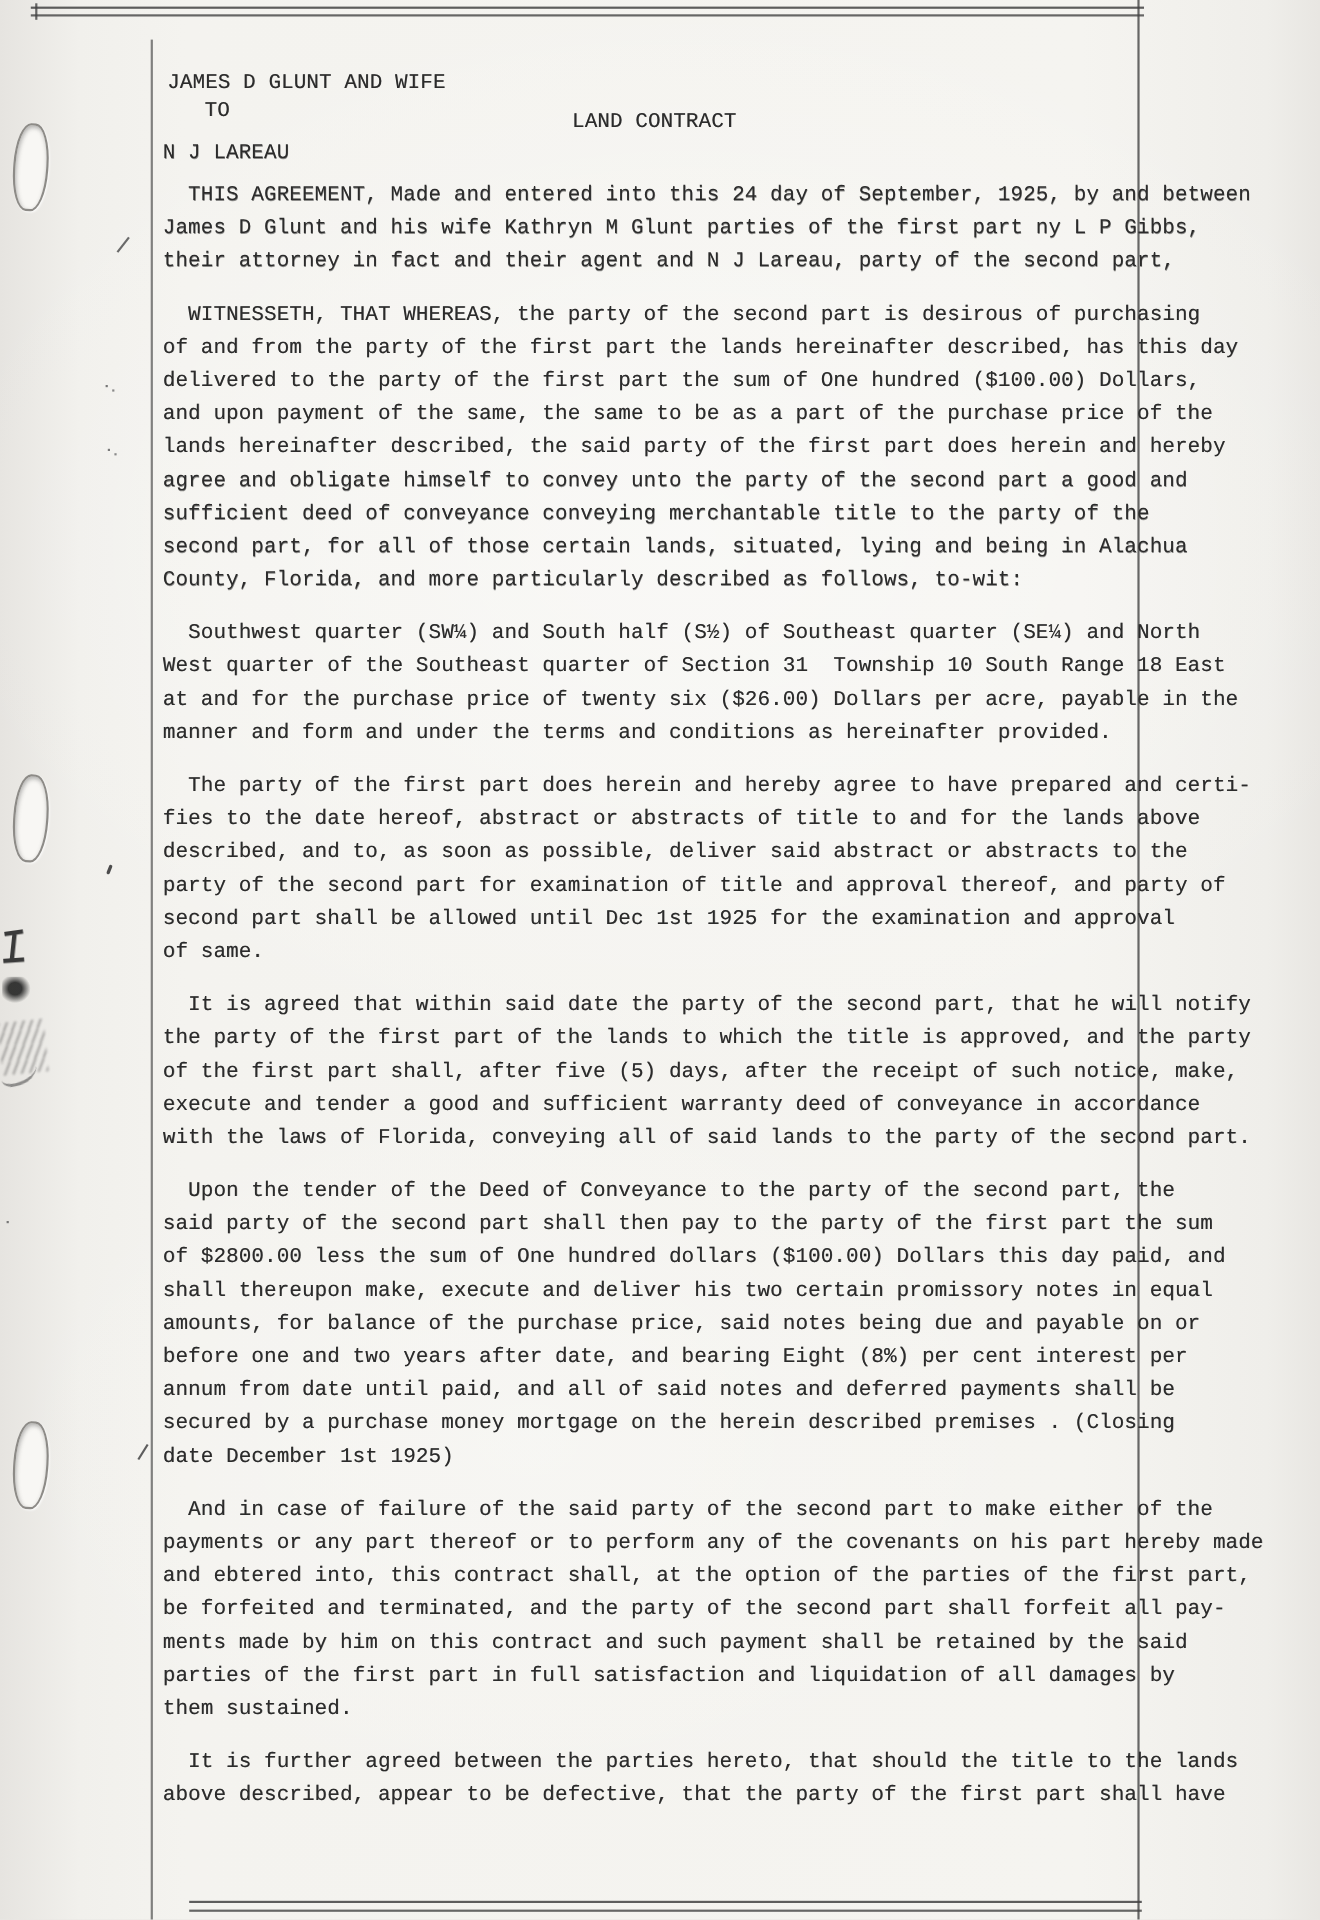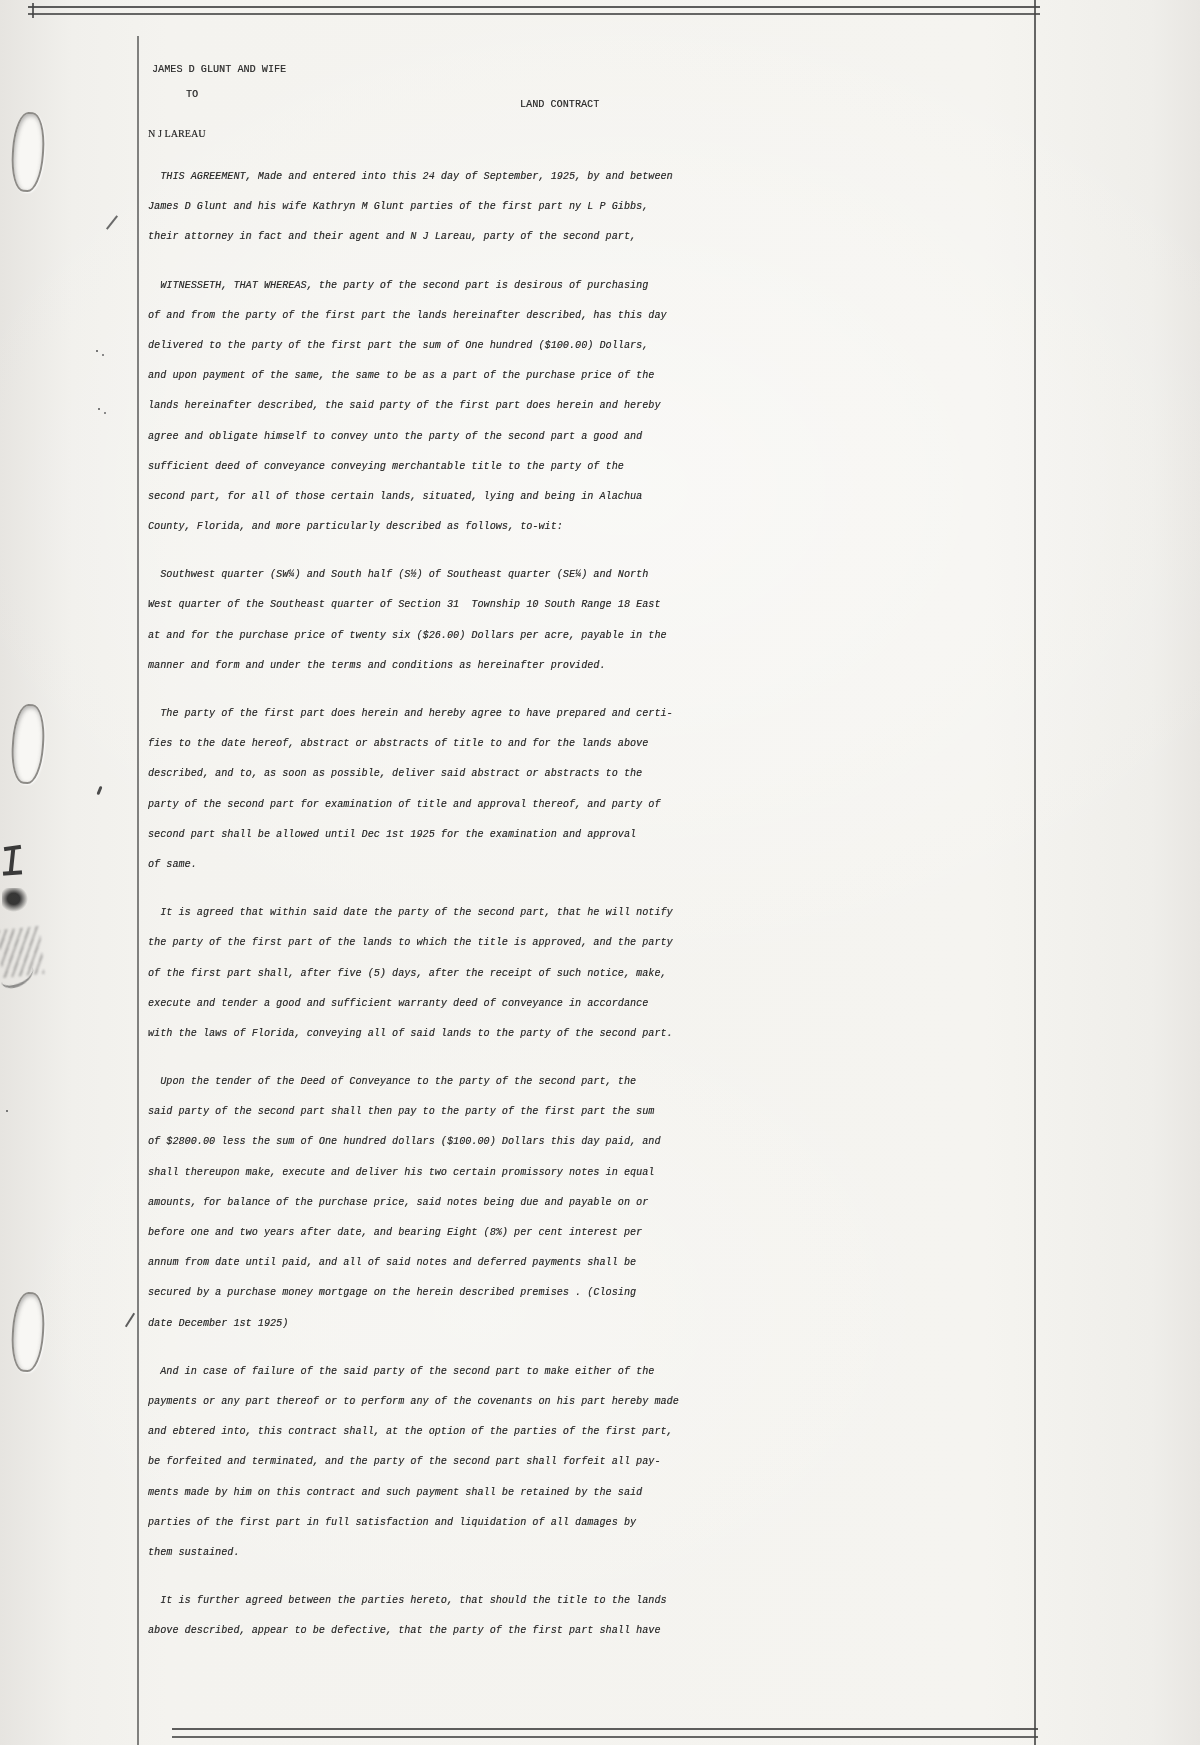--- a/index.html
+++ b/index.html
@@ -56,41 +56,40 @@
                   filter: blur(.7px); transform: rotate(-12deg); }
   .tick-1 { left: 111px; top: 214px; width: 2px; height: 17px; background: #6a6a6a; transform: rotate(38deg); }
   .tick-2 { left: 129px; top: 1312px; width: 2px; height: 16px; background: #5d5d5d; transform: rotate(32deg); }
   .tick-3 { left: 98px;  top: 786px; width: 3px; height: 9px;  background: #4c4c4c; transform: rotate(22deg); border-radius: 2px; }
   .specks { left: 96px; top: 350px; width: 2px; height: 2px; background: #777;
             box-shadow: 6px 4px 0 #888, 2px 58px 0 #7a7a7a, 8px 62px 0 #8a8a8a, -90px 760px 0 #777; }
 
   
   .typed {
     color: #2b2b2b;
-    font-size: 10px;
+    font-size: 19px;
     letter-spacing: .1px;
     text-shadow: .3px .3px .6px rgba(35,35,35,.5);
     white-space: pre;
   }
   .h-line { position: absolute; }
   .first-party  { left: 152px; top: 64px; }
   .to-label     { left: 186px; top: 89px; text-align: right; }
   .doc-title    { left: 480px; top: 99px; margin-left: 40px; }
-  .second-party { left: 148px; top: 128px; font-family: Liberation Serif, serif; }
+  .second-party { left: 148px; top: 128px; }
 
   .body-text {
     position: absolute;
     left: 148px; top: 162px;
     width: 846px;
   }
   .body-text .line {
     white-space: pre;
     line-height: 30.2px;
     height: 30.2px;
-    font-style: italic;
   }
   .body-text .line.para-start { margin-top: 18px; }
 </style>
 </head>
 <body>
 
 <div class="page">
 
   <div class="rule top-rule-1"></div>
   <div class="rule top-rule-2"></div>

